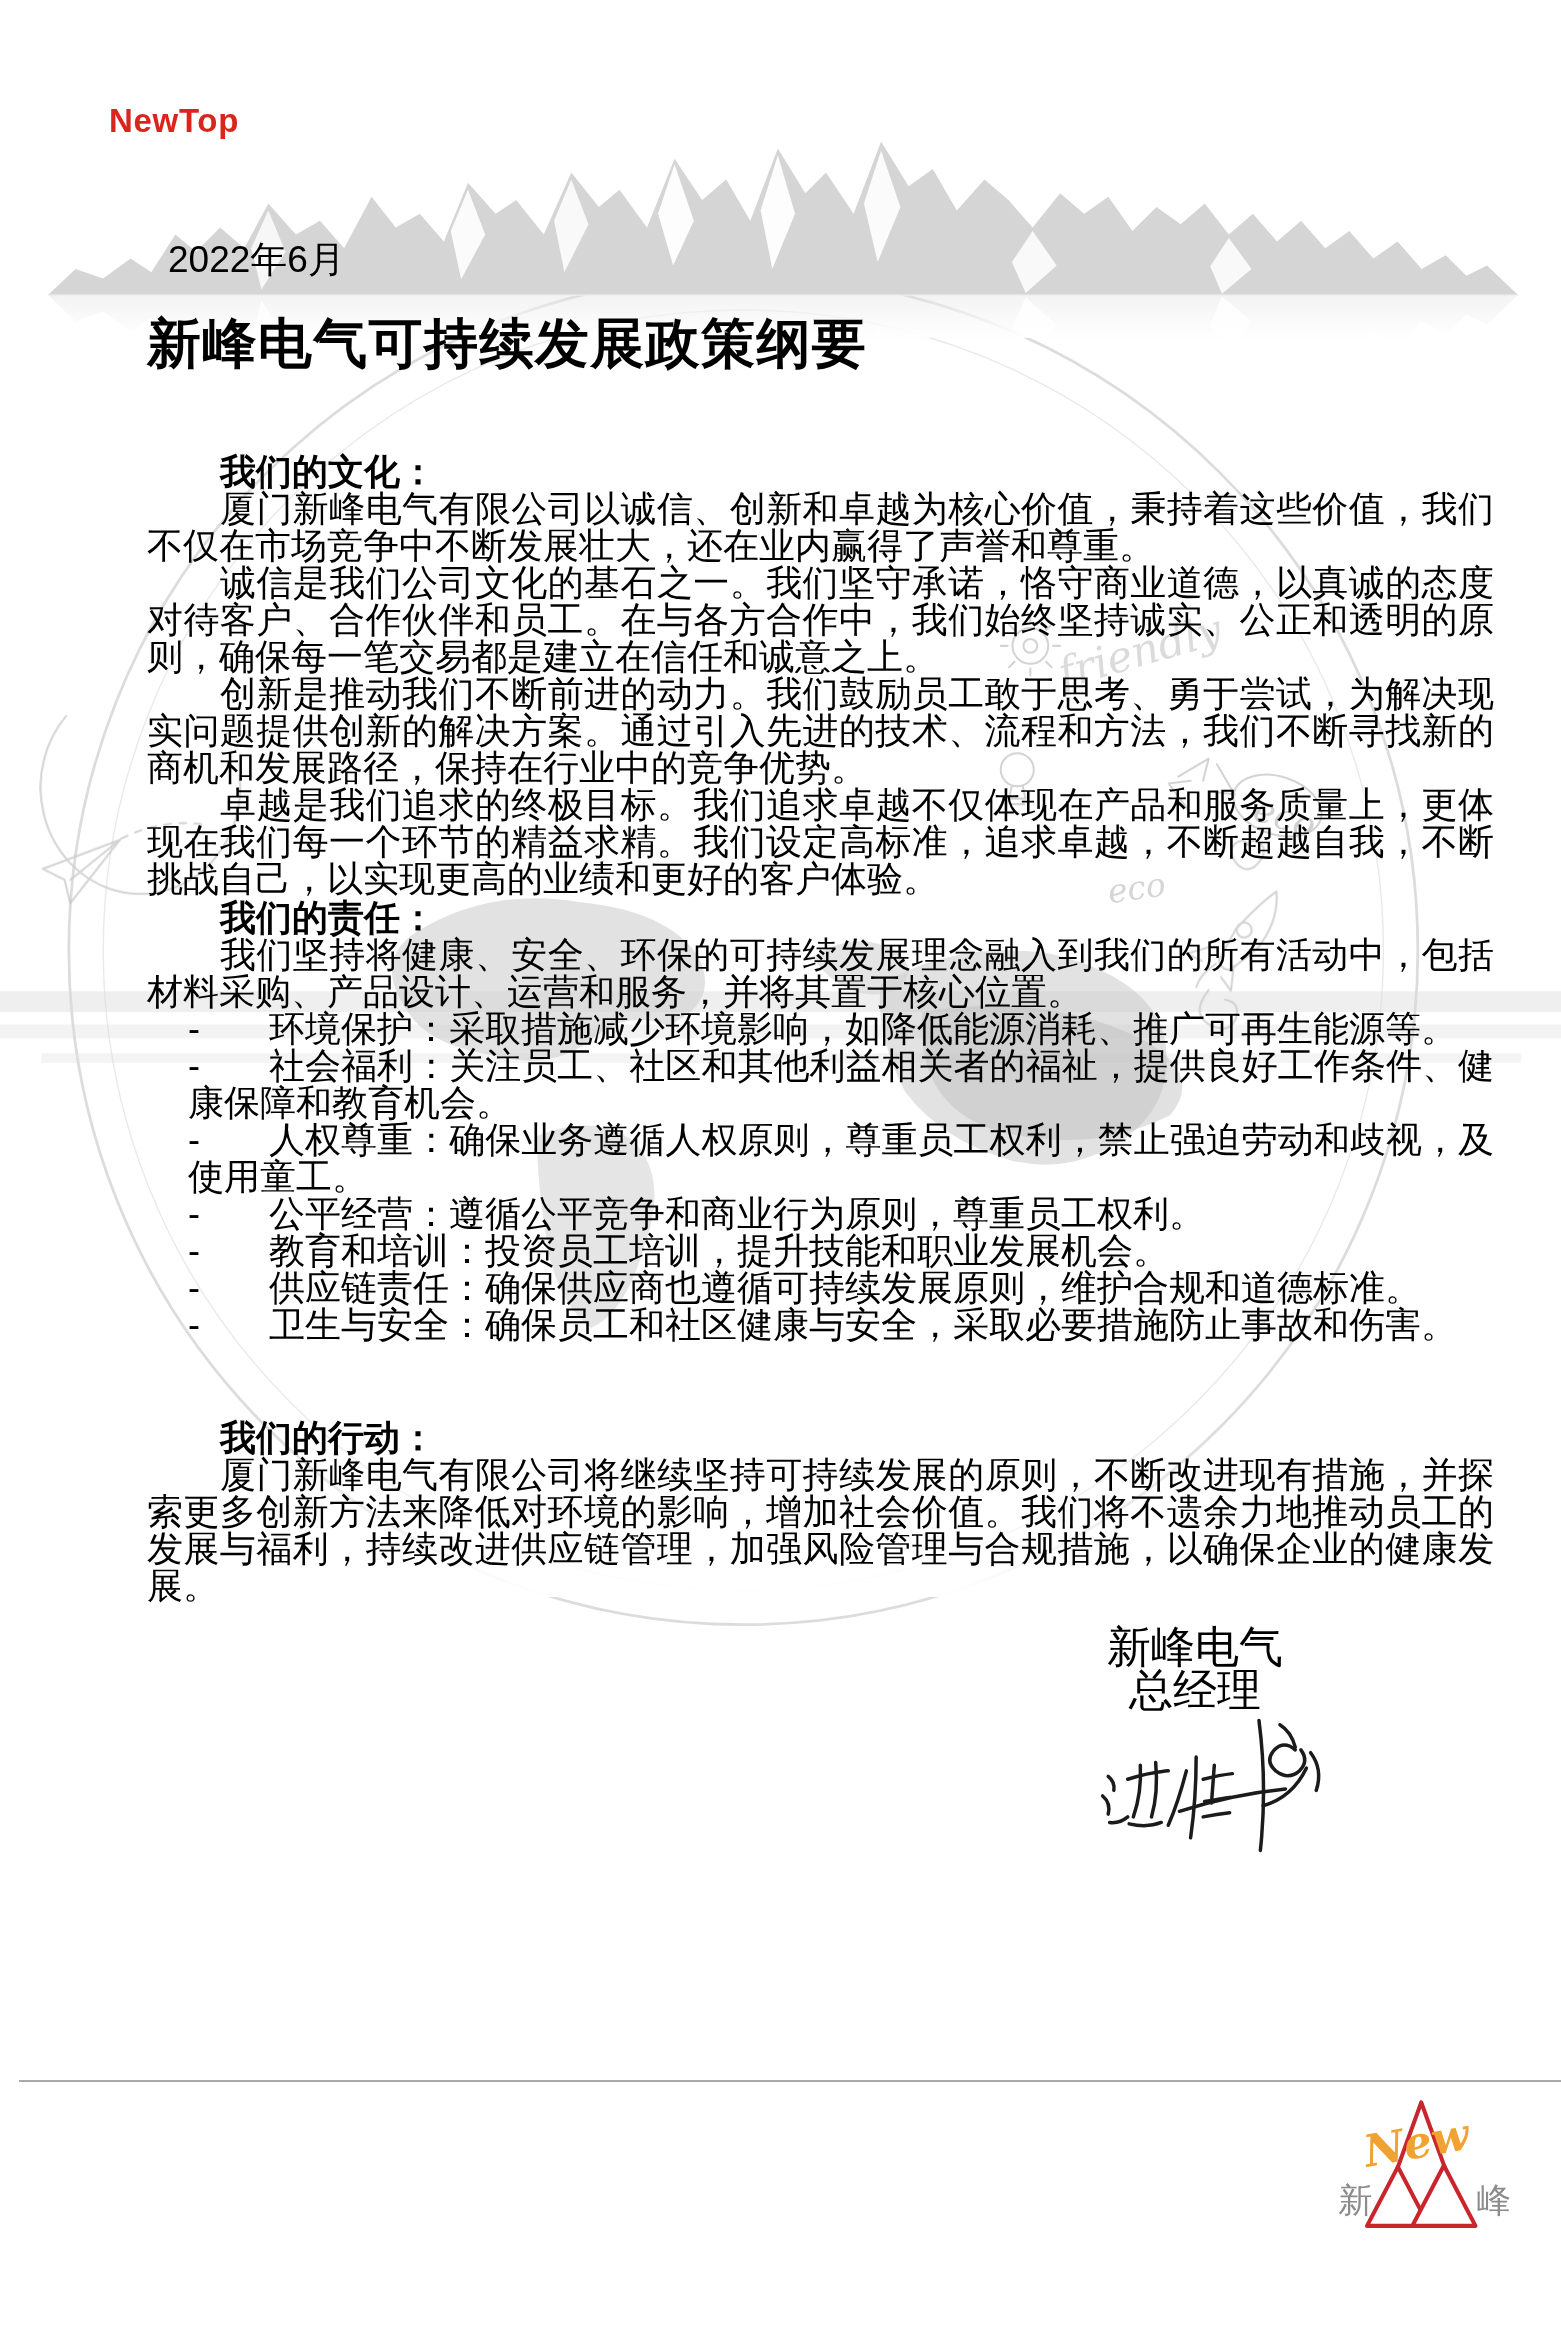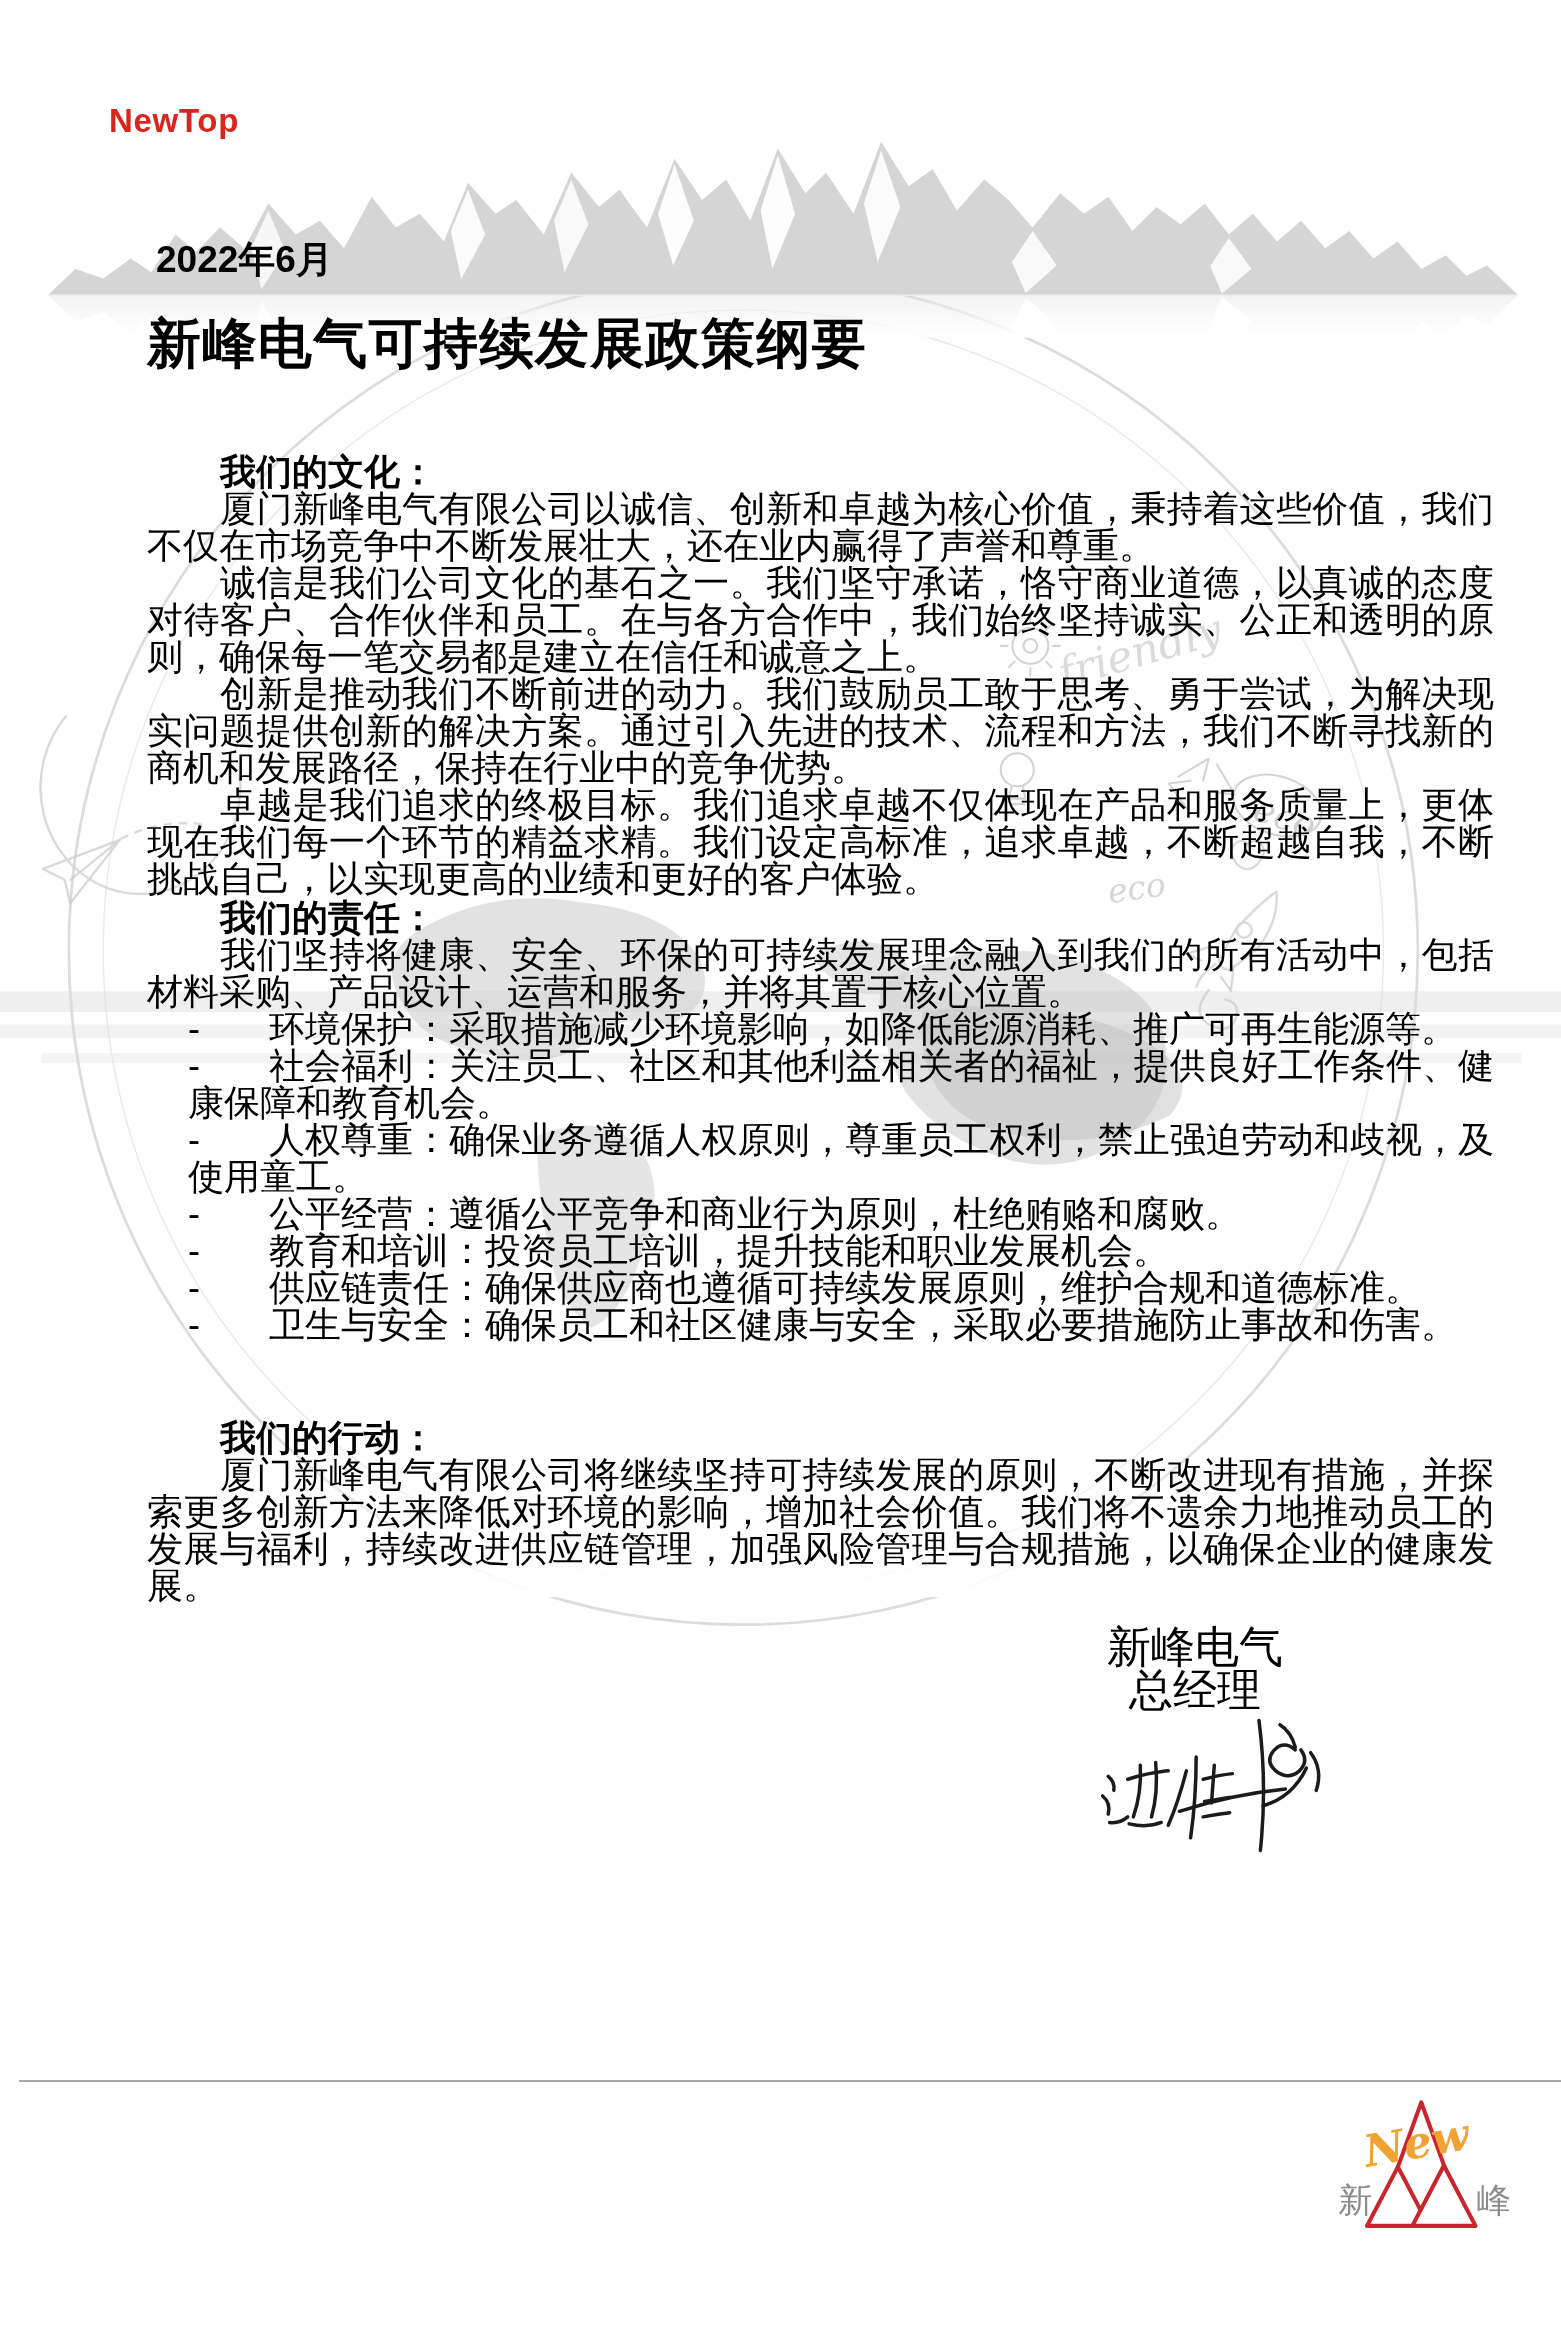--- a/index.html
+++ b/index.html
@@ -6,22 +6,22 @@
   .page{
     position:relative;width:1561px;height:2342px;background:#ffffff;overflow:hidden;
     font-family:"Liberation Sans",sans-serif;color:#000;
   }
   .brand{
     position:absolute;left:109px;top:102px;
     font-size:33px;font-weight:bold;color:#da251d;letter-spacing:0.7px;
   }
   .mountains{position:absolute;left:48px;top:131px;width:1470px;height:207px;}
   .date{
-    position:absolute;left:156px;top:235px;
-    font-size:37px;font-weight:bold;color:#000;
+    position:absolute;left:168px;top:235px;
+    font-size:37px;font-weight:normal;color:#000;
   }
   .bg-art{position:absolute;left:0;top:0;width:1561px;height:2342px;pointer-events:none;}
   .content{position:absolute;left:147px;top:311px;width:1347px;}
   .doc-title{
     margin:0 0 77px 0;
     font-size:54px;line-height:65px;font-weight:bold;letter-spacing:1.4px;
   }
   .section-heading{
     font-size:36px;line-height:37px;font-weight:bold;margin:0;text-indent:73px;
   }
@@ -155,21 +155,21 @@
     <p>诚信是我们公司文化的基石之一。我们坚守承诺，恪守商业道德，以真诚的态度对待客户、合作伙伴和员工。在与各方合作中，我们始终坚持诚实、公正和透明的原则，确保每一笔交易都是建立在信任和诚意之上。</p>
     <p>创新是推动我们不断前进的动力。我们鼓励员工敢于思考、勇于尝试，为解决现实问题提供创新的解决方案。通过引入先进的技术、流程和方法，我们不断寻找新的商机和发展路径，保持在行业中的竞争优势。</p>
     <p>卓越是我们追求的终极目标。我们追求卓越不仅体现在产品和服务质量上，更体现在我们每一个环节的精益求精。我们设定高标准，追求卓越，不断超越自我，不断挑战自己，以实现更高的业绩和更好的客户体验。</p>
 
     <div class="section-heading gap-resp">我们的责任：</div>
     <p>我们坚持将健康、安全、环保的可持续发展理念融入到我们的所有活动中，包括材料采购、产品设计、运营和服务，并将其置于核心位置。</p>
     <div class="bullets">
       <div class="bullet"><span class="dash">-</span><span>环境保护：采取措施减少环境影响，如降低能源消耗、推广可再生能源等。</span></div>
       <div class="bullet"><span class="dash">-</span><span>社会福利：关注员工、社区和其他利益相关者的福祉，提供良好工作条件、健康保障和教育机会。</span></div>
       <div class="bullet"><span class="dash">-</span><span>人权尊重：确保业务遵循人权原则，尊重员工权利，禁止强迫劳动和歧视，及使用童工。</span></div>
-      <div class="bullet"><span class="dash">-</span><span>公平经营：遵循公平竞争和商业行为原则，杜绝贿赂和腐败。</span></div>
+      <div class="bullet"><span class="dash">-</span><span>公平经营：遵循公平竞争和商业行为原则，尊重员工权利。</span></div>
       <div class="bullet"><span class="dash">-</span><span>教育和培训：投资员工培训，提升技能和职业发展机会。</span></div>
       <div class="bullet"><span class="dash">-</span><span>供应链责任：确保供应商也遵循可持续发展原则，维护合规和道德标准。</span></div>
       <div class="bullet"><span class="dash">-</span><span>卫生与安全：确保员工和社区健康与安全，采取必要措施防止事故和伤害。</span></div>
     </div>
 
     <div class="section-heading gap-action">我们的行动：</div>
     <p>厦门新峰电气有限公司将继续坚持可持续发展的原则，不断改进现有措施，并探索更多创新方法来降低对环境的影响，增加社会价值。我们将不遗余力地推动员工的发展与福利，持续改进供应链管理，加强风险管理与合规措施，以确保企业的健康发展。</p>
 
     <div class="signature-block">
       <div class="signature-line">新峰电气</div>

